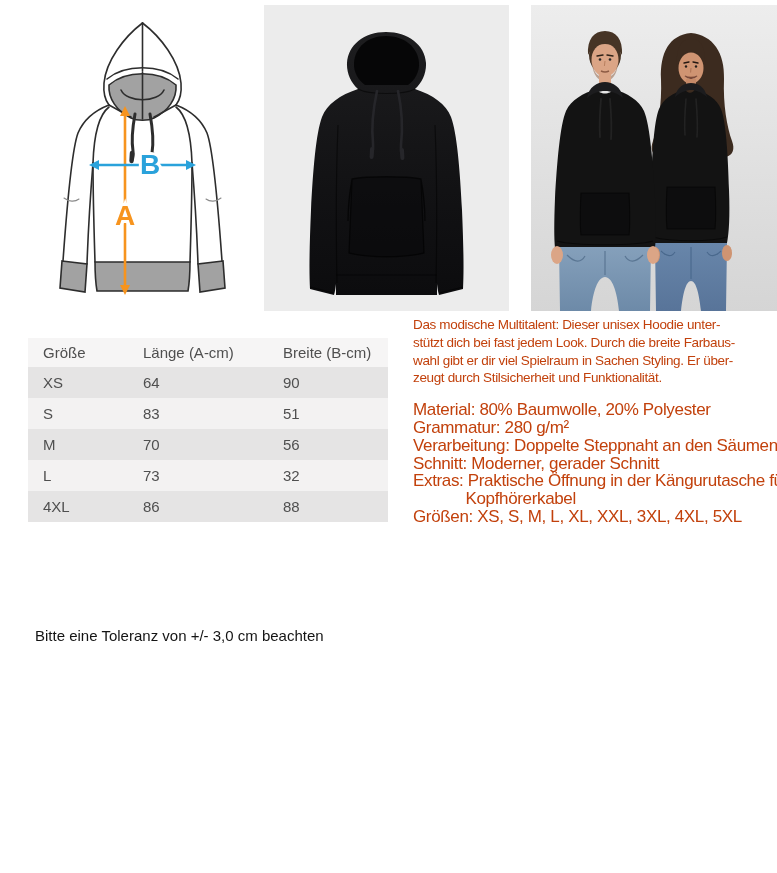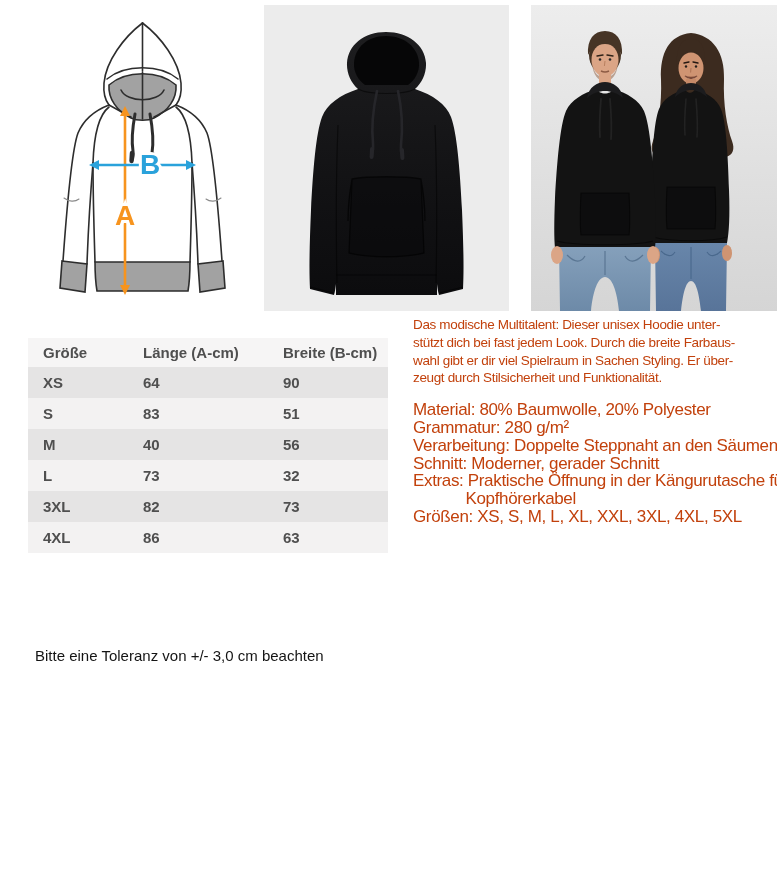--- a/index.html
+++ b/index.html
@@ -13,34 +13,34 @@
   
   .diagram-panel{left:30px;top:15px;width:225px;height:290px;}
   .product-panel{left:264px;top:5px;width:245px;height:306px;}
   .models-panel{left:531px;top:5px;width:246px;height:306px;}
   .panel-svg{display:block;width:100%;height:100%;}
 
   
   .size-table-wrap{left:28px;top:338px;width:360px;}
   table.size-table{border-collapse:collapse;width:360px;table-layout:fixed;}
   table.size-table th, table.size-table td{
-    font-size:15px;color:#4f4f4f;font-weight:bold;text-align:left;
+    font-size:15px;color:#4f4f4f;font-weight:normal;text-align:left;
     vertical-align:middle;padding:0;
   }
   table.size-table col.c1{width:115px;}
   table.size-table col.c2{width:140px;}
   table.size-table col.c3{width:105px;}
   table.size-table thead th{height:29px;background:#f6f5f5;}
   table.size-table tbody td{height:31px;}
   table.size-table th:first-child, table.size-table td:first-child{padding-left:15px;}
   table.size-table tbody tr:nth-child(odd){background:#e5e4e4;}
   table.size-table tbody tr:nth-child(even){background:#f3f2f2;}
 
   .tolerance-note{
-    left:35px;top:647px;font-size:15px;color:#141414;
+    left:35px;top:627px;font-size:15px;color:#141414;
   }
 
   .description-wrap{left:413px;top:316px;width:345px;color:#c2410c;}
   .desc-par{
     white-space:pre;font-size:13.5px;line-height:17.8px;letter-spacing:-0.35px;
     margin:0 0 14px 0;
   }
   .desc-details{
     white-space:pre;font-size:17px;line-height:17.8px;letter-spacing:-0.35px;
     margin:0;
@@ -242,42 +242,37 @@
   </tr>
 
   <tr>
     <td>S</td>
     <td>83</td>
     <td>51</td>
   </tr>
 
   <tr>
     <td>M</td>
-    <td>40</td>
+    <td>70</td>
     <td>56</td>
   </tr>
 
   <tr>
     <td>L</td>
     <td>73</td>
     <td>32</td>
   </tr>
 
 
 
-  <tr>
-    <td>3XL</td>
-    <td>82</td>
-    <td>73</td>
-  </tr>
 
   <tr>
     <td>4XL</td>
     <td>86</td>
-    <td>63</td>
+    <td>88</td>
   </tr>
 
 </tbody>
   </table>
 </div>
 
 <div class="abs tolerance-note">Bitte eine Toleranz von +/- 3,0 cm beachten</div>
 
 <div class="abs description-wrap">
   <p class="desc-par">Das modische Multitalent: Dieser unisex Hoodie unter-

